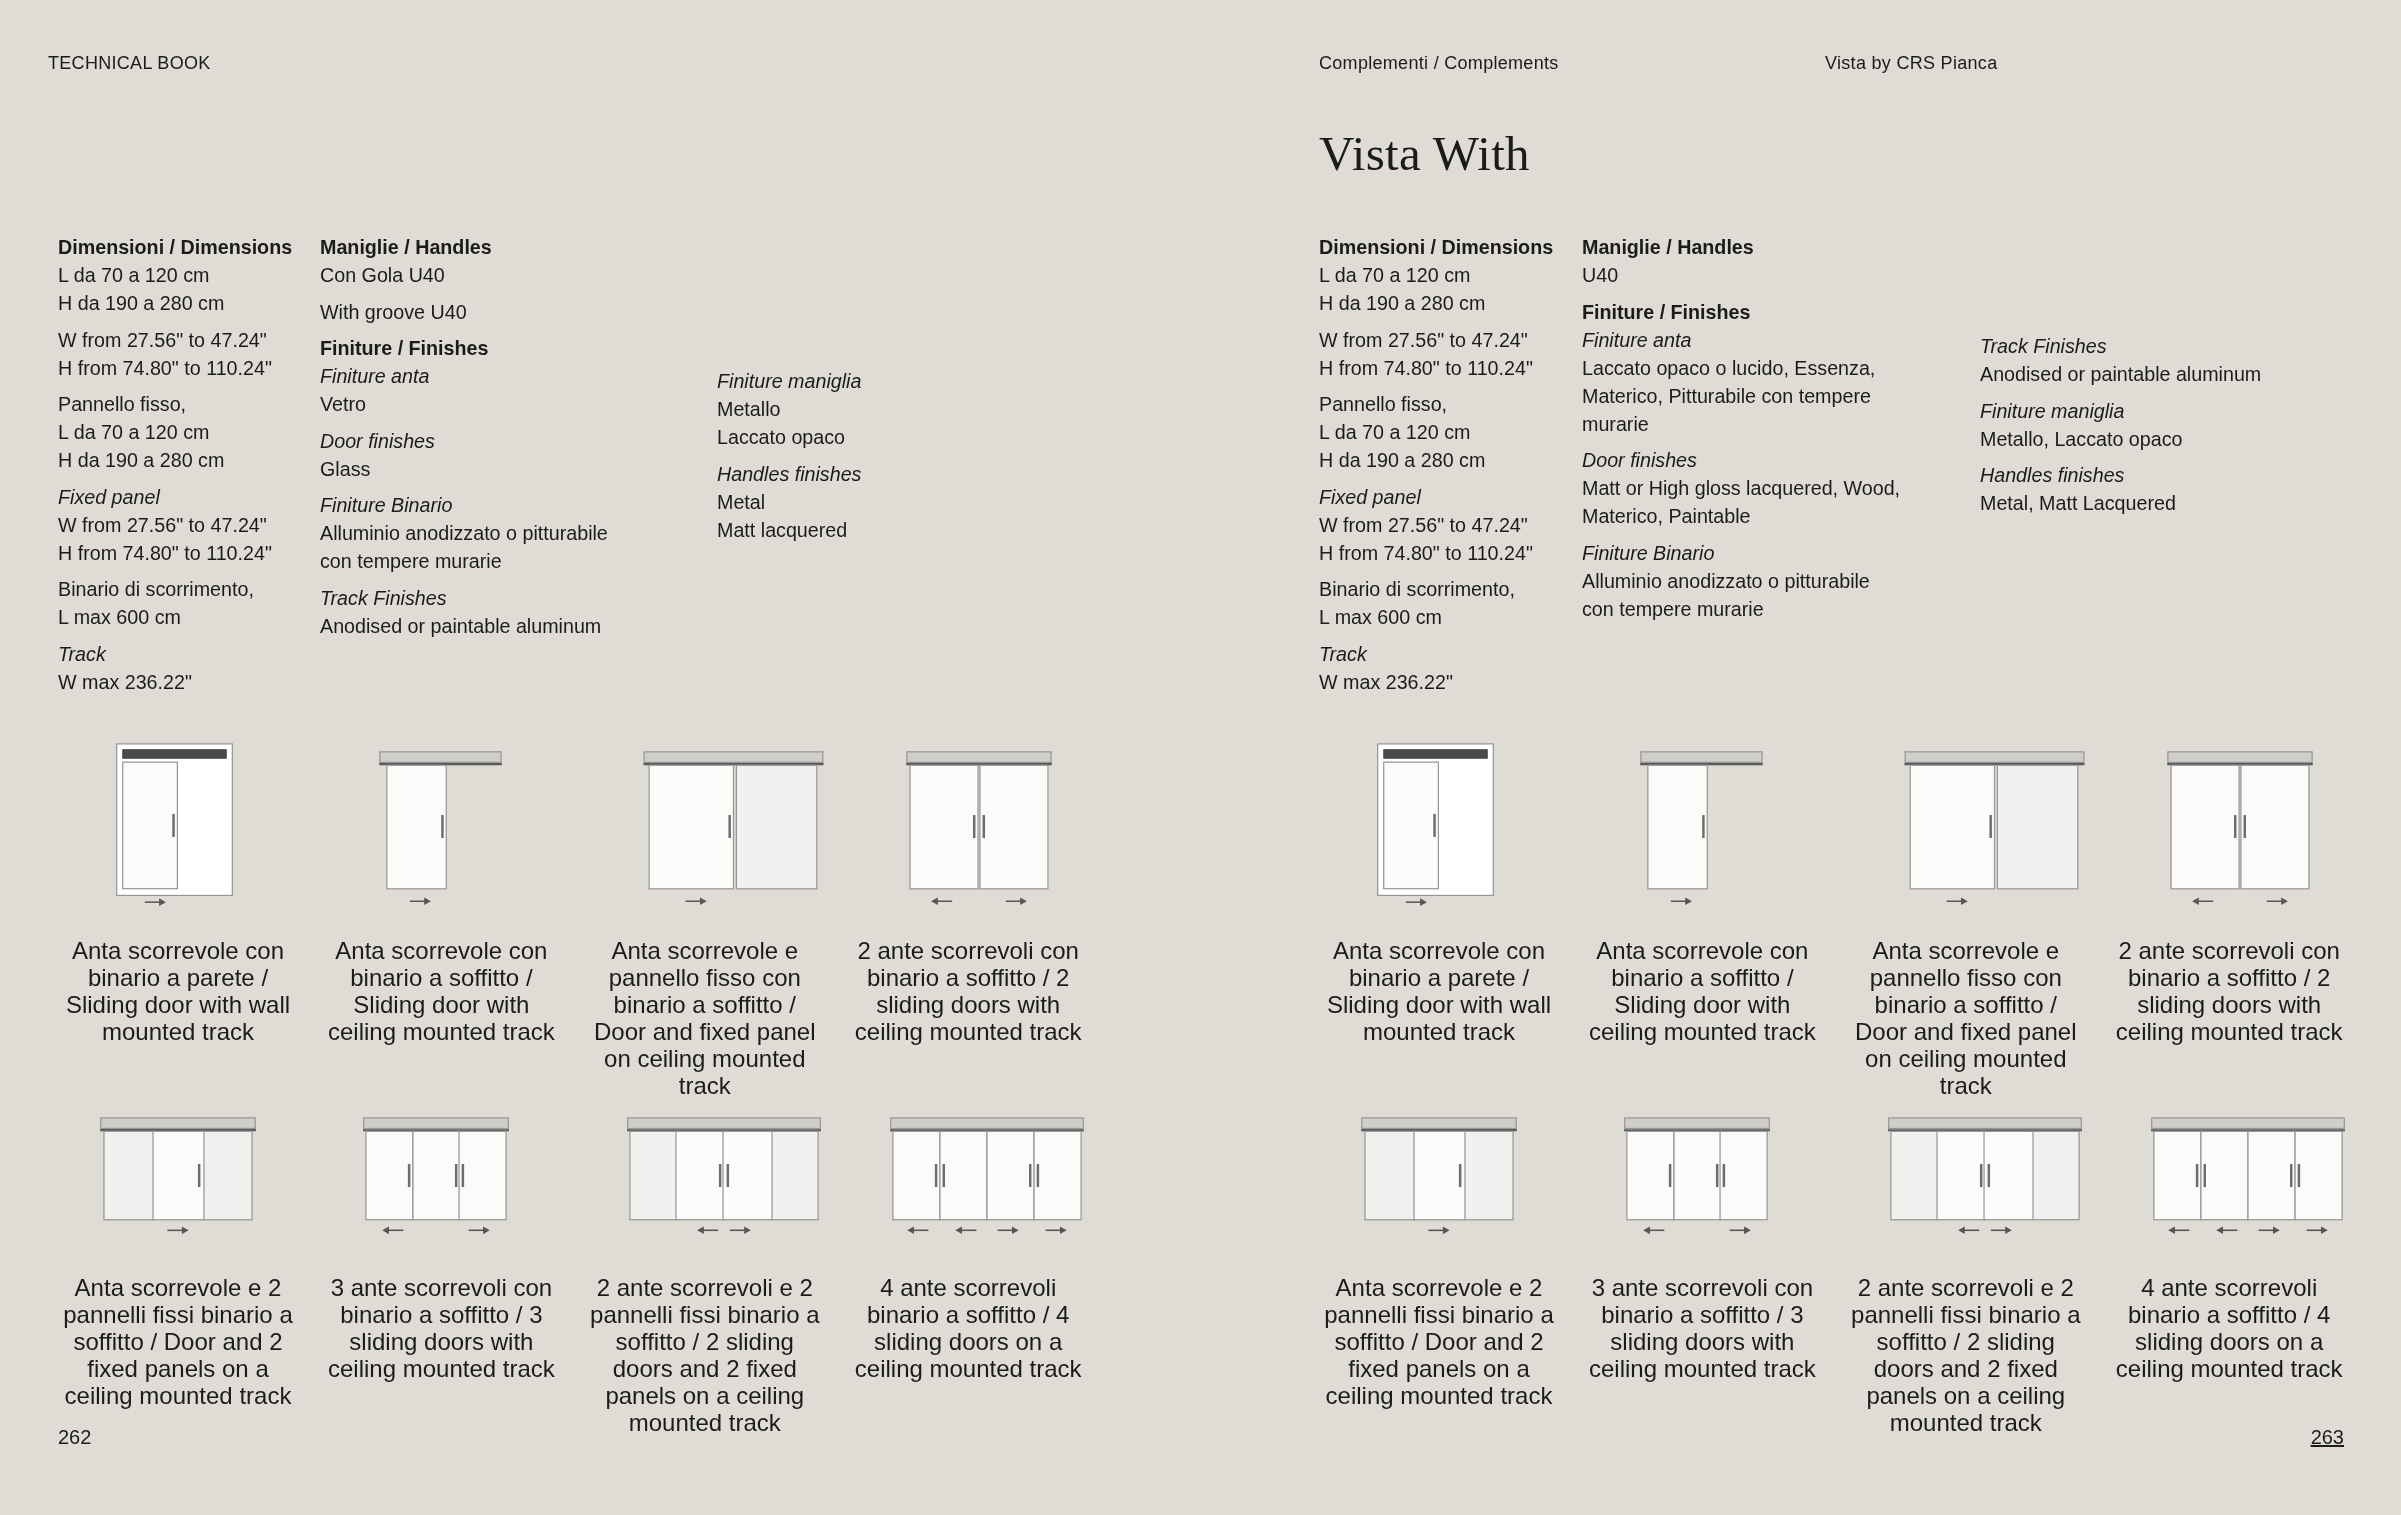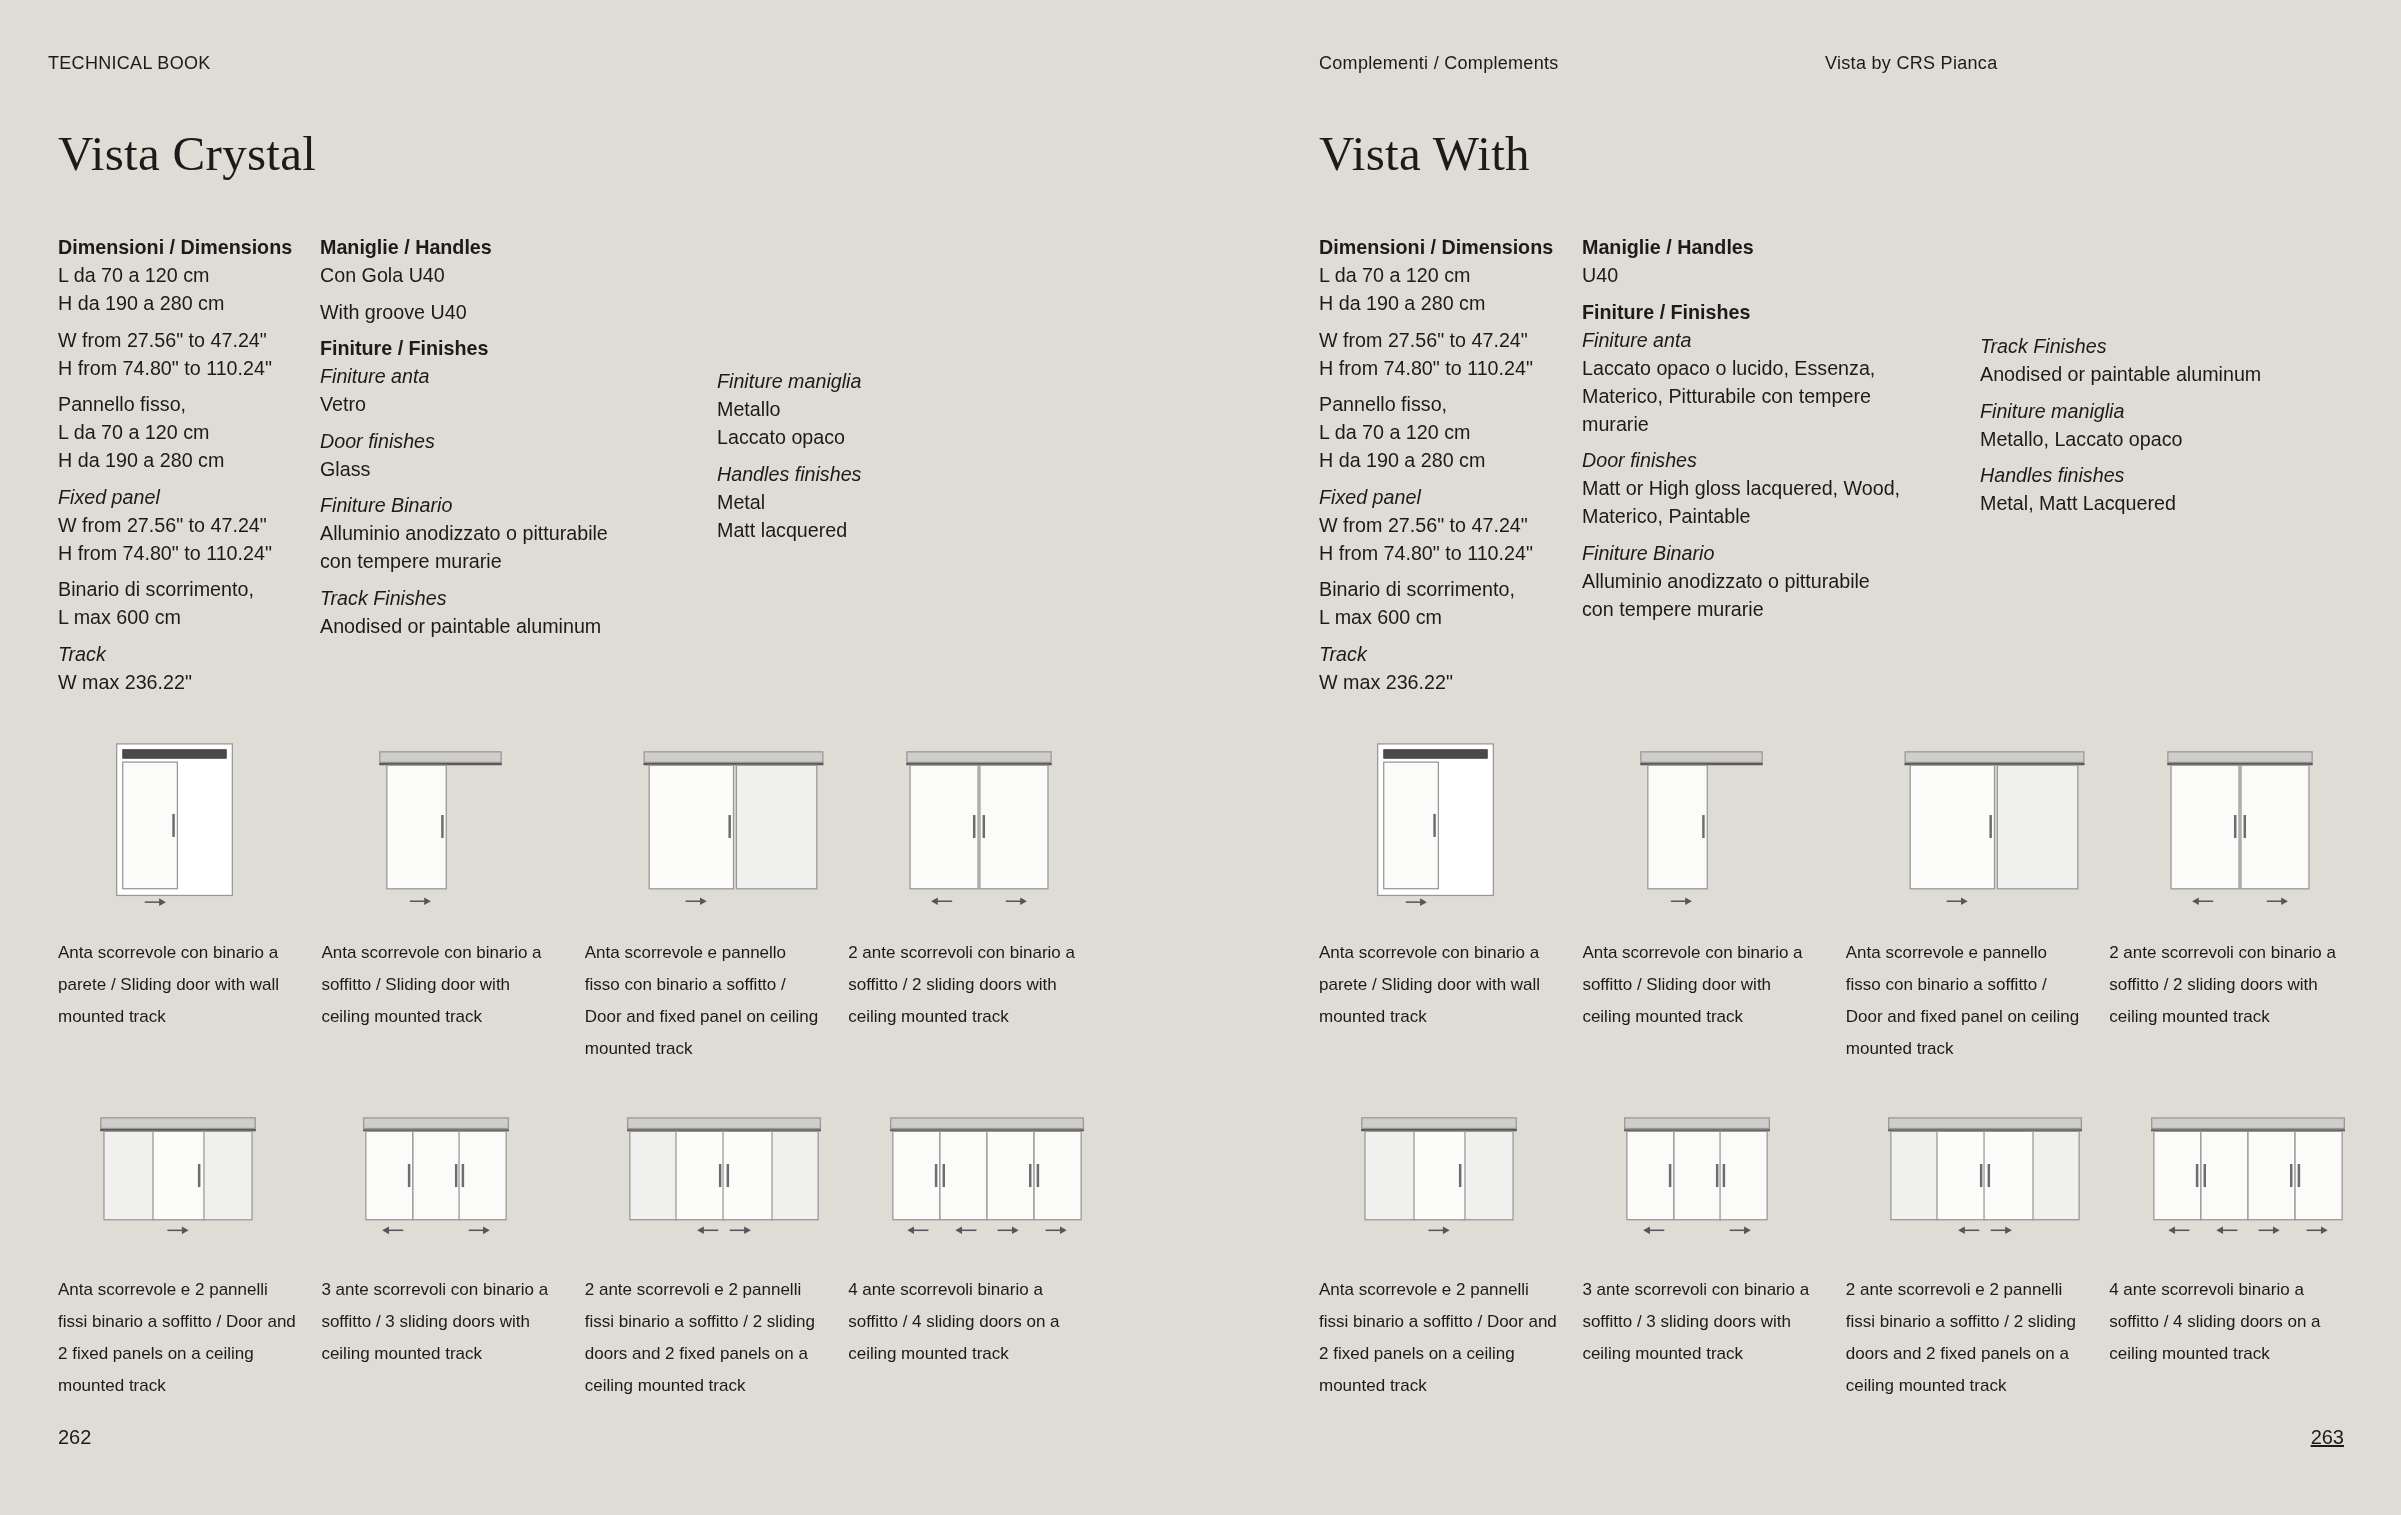--- a/index.html
+++ b/index.html
@@ -44,36 +44,35 @@
   .diagram-row { position:absolute; display:grid; grid-template-columns:repeat(4,249px); column-gap:14.4px; }
   .page-left  .diagram-row { left:58px; }
   .page-right .diagram-row { left:118px; }
   .row1 { top:738px; }
   .row2 { top:1112px; }
 
   .diagram-art { display:flex; align-items:flex-end; }
   .row1 .diagram-art { height:169px; padding-left:58px; }
   .row2 .diagram-art { height:127px; padding-left:42px; }
 
-  .caption { font-size:17px; line-height:32px; max-width:240px; }
+  .caption { font-size:24px; line-height:27px; max-width:240px;text-align:center; }
   .row1 .caption { margin-top:30px; }
   .row2 .caption { margin-top:35px; }
 
   .page-number { position:absolute; bottom:66px; font-size:20px; }
   .page-left  .page-number { left:58px; }
   .page-right .page-number { right:58px;text-decoration:underline; }
 </style>
 </head>
 <body>
 
 <div class="spread">
 
   <div class="page page-left">
     <div class="hdr hdr-book">TECHNICAL BOOK</div>
-    <h1 class="page-title">Vista Crystal</h1>
 
     <section class="specs">
       <div class="spec-col c1">
           <div class="spec-block">
             <div class="spec-line b">Dimensioni / Dimensions</div>
             <div class="spec-line r">L da 70 a 120 cm</div>
             <div class="spec-line r">H da 190 a 280 cm</div>
           </div>
           <div class="spec-block">
             <div class="spec-line r">W from 27.56" to 47.24"</div>

